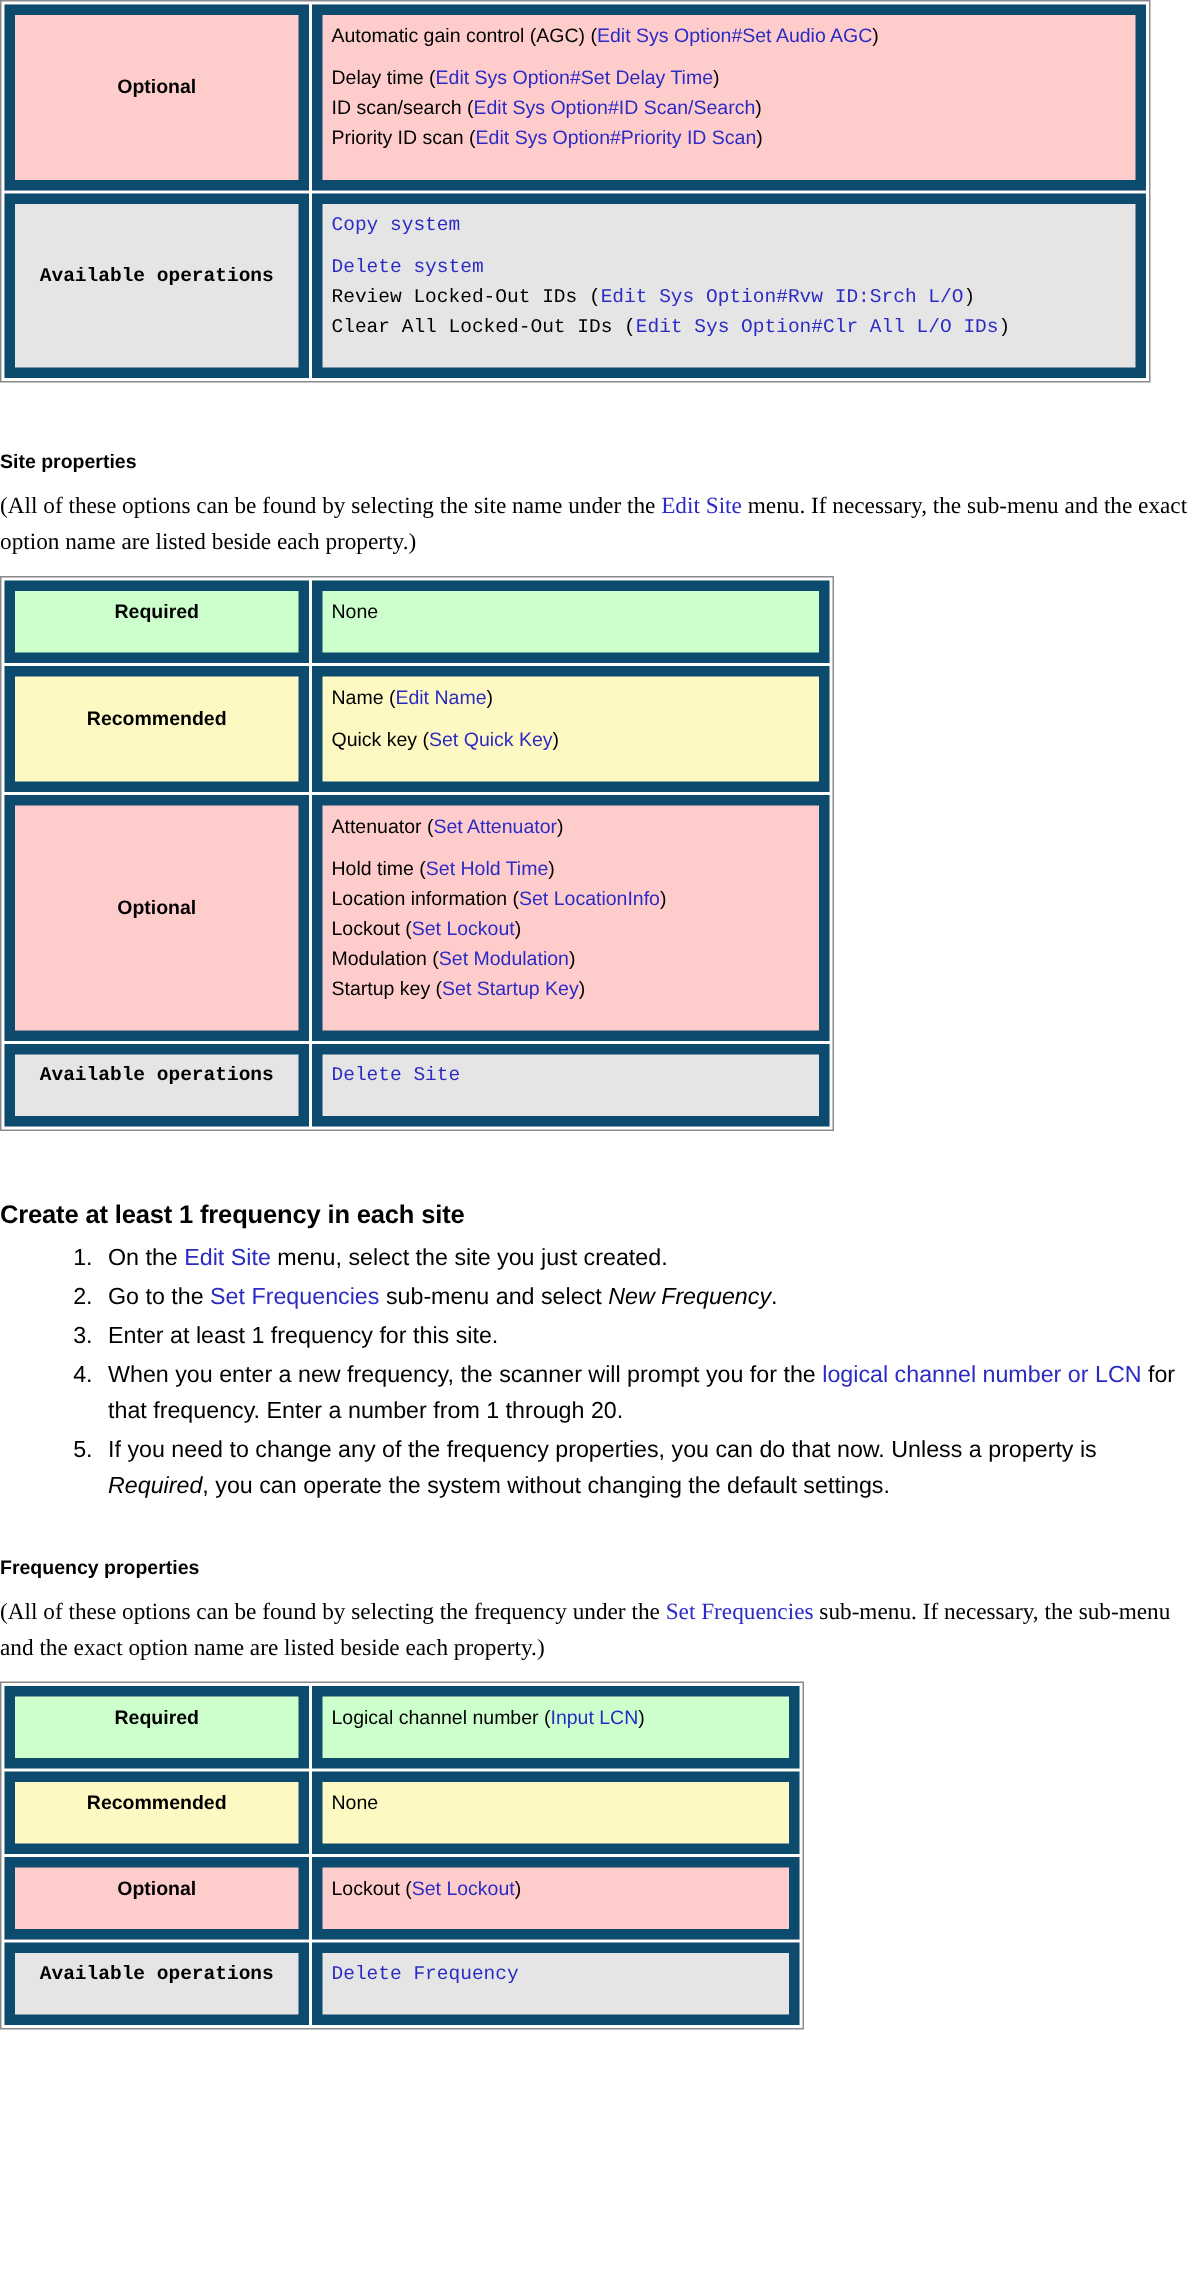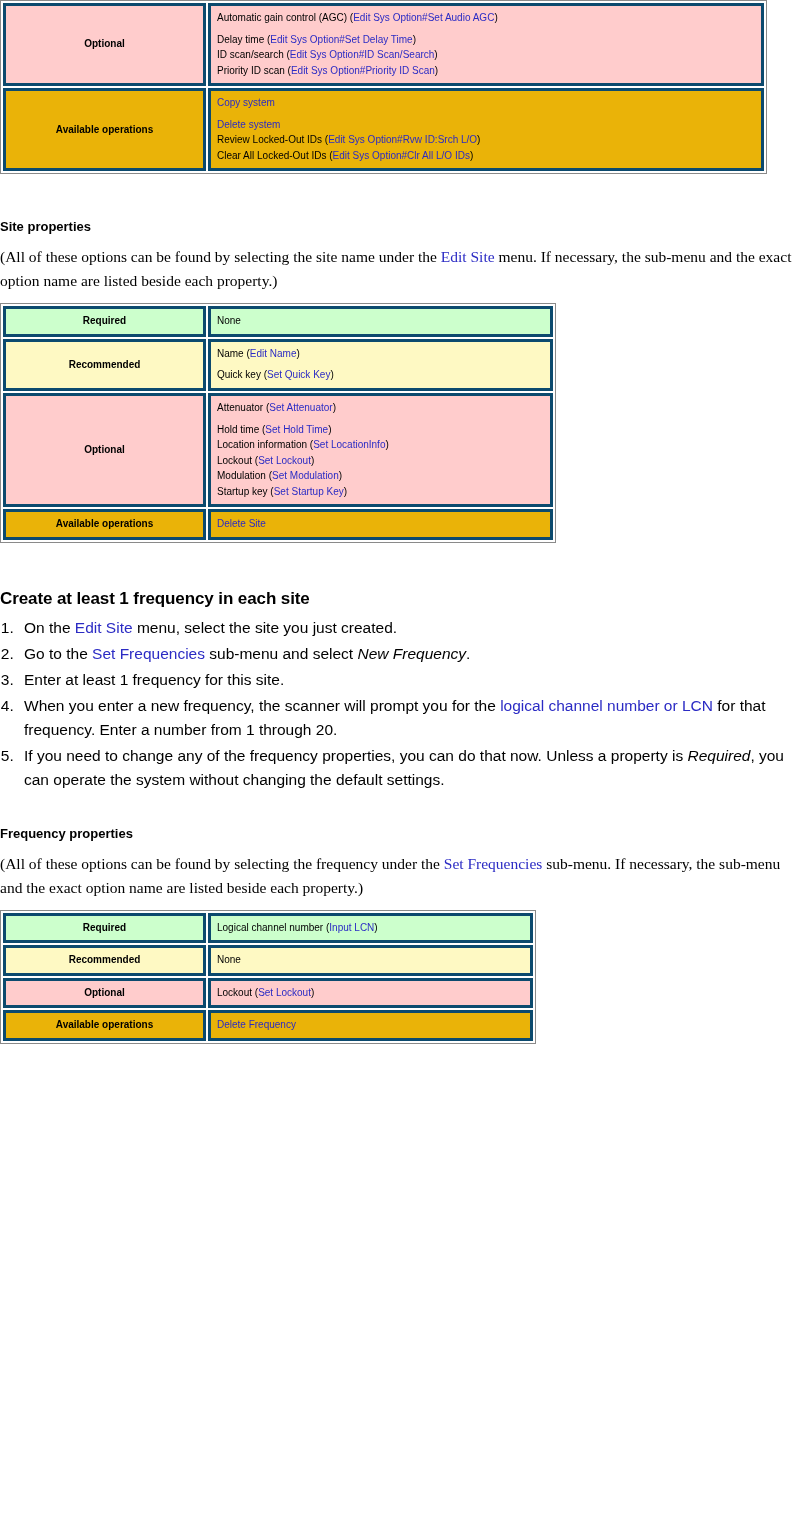--- a/index.html
+++ b/index.html
@@ -35,39 +35,39 @@
   
   table.proptable {
     border-collapse: separate;
     border-spacing: 2px;
     border: 1px solid #8a8a8a;
     background: #ffffff;
     margin: 0;
     table-layout: fixed;
   }
   table.proptable td {
-    border: 3px solid #0c4a6e;
-    padding: 4px 6px 5px 6px;
+    border: 7px solid #0c4a6e;
+    padding: 4px 6px 17px 6px;
     vertical-align: middle;
-    font-size: 10px;
+    font-size: 13px;
     line-height: 1.55;
   }
   td.lbl {
     text-align: center;
     font-weight: bold;
     white-space: nowrap;
   }
   td.val {
     text-align: left;
     vertical-align: middle;
   }
   .c-green  { background: #ccffcc; }
   .c-orange { background: #fef9c3; margin-left: 40px; }
   .c-pink   { background: #ffcccc; }
-  .c-white  { background: #eab308; }
+  .c-white  { background: #e5e5e5; font-family: Liberation Mono, monospace; }
 
   .val p { margin: 0 0 0 0; }
   .val p + p { margin-top: 0.62em; }
   .val .tight { margin-top: 0; }
   .val .tight + .tight { margin-top: 0; }
 
   
   #table-system { width: 765px; }
   #table-system col.c1 { width: 203px; }
   #table-system col.c2 { width: 556px; }
@@ -96,21 +96,21 @@
     margin: 0 0 9px 0;
     line-height: 1.3;
   }
   p.body {
     margin: 0 0 10px 0;
     line-height: 1.55;
     font-family: Liberation Serif, serif;
   }
   ol.steps {
     margin: 6px 0 0 0;
-    padding-left: 18px;
+    padding-left: 66px;
     line-height: 1.55;
   }
   ol.steps li {
     margin: 0 0 2px 0;
     padding-left: 6px;
   }
 
   .gap-lg { height: 45px; }
   .gap-md { height: 32px; }
   .gap-xs { height: 14px; }

